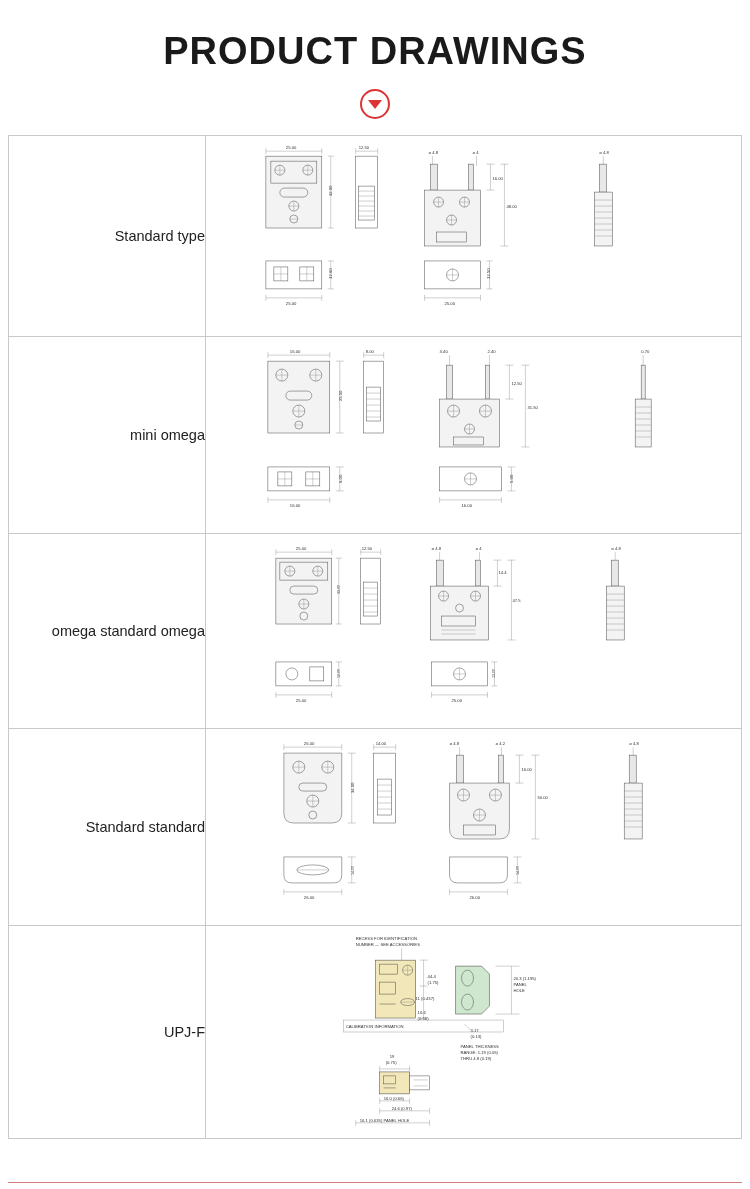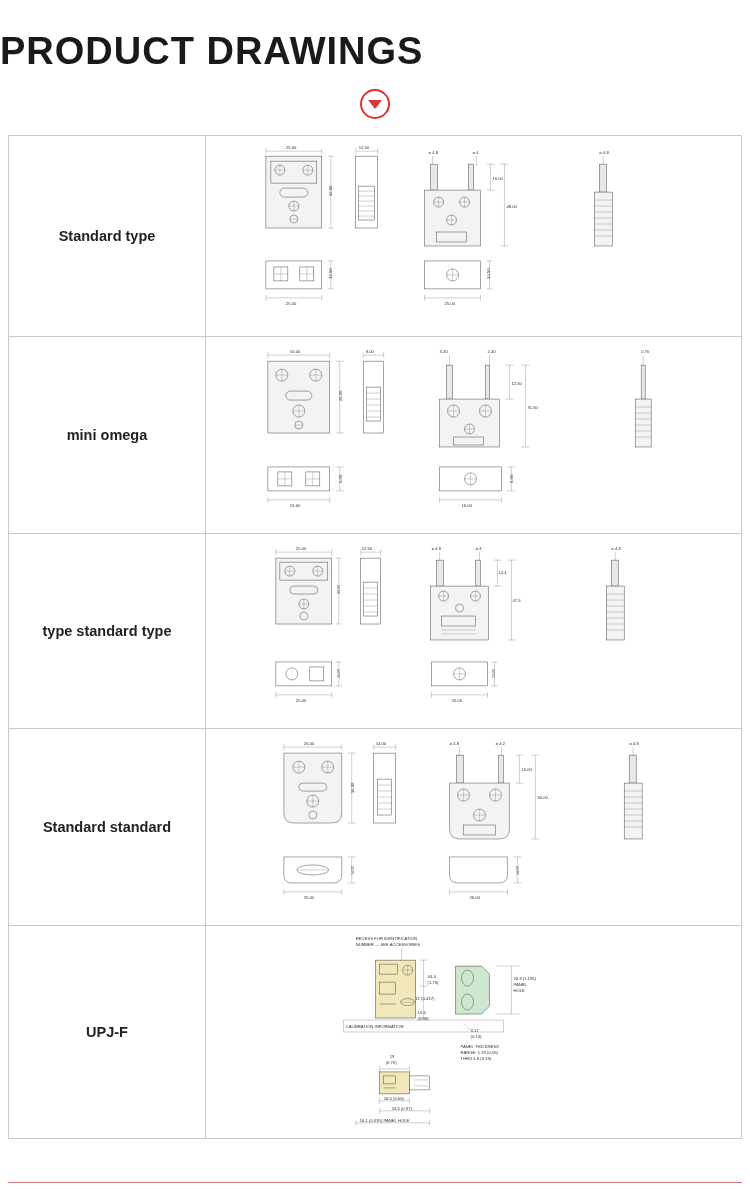--- a/index.html
+++ b/index.html
@@ -15,21 +15,21 @@
     position: relative;
     overflow: hidden;
   }
   .page {
     width: 750px;
     height: 1189px;
     box-sizing: border-box;
     position: relative;
   }
   .title {
-    text-align: left;
+    text-align: center;
     font-size: 38px;
     font-weight: bold;
     letter-spacing: 1px;
     color: #1a1a1a;
     padding-top: 30px;
     font-family: "Liberation Sans", sans-serif;
   }
   .divider-icon-wrap {
     display: flex;
     justify-content: center;
@@ -60,25 +60,24 @@
     margin: 0 auto;
     table-layout: fixed;
   }
   table.drawings td {
     border: 1px solid #c9c9c9;
     vertical-align: middle;
     padding: 0;
   }
   td.label-cell {
     width: 196px;
-    text-align: center;
+    text-align: right;
     font-size: 14.5px;
     color: #222;
     padding: 4px 6px;
-    font-weight: bold;
   }
   td.fig-cell {
     padding: 0;
     position: relative;
   }
   .fig-box {
     width: 100%;
     position: relative;
     box-sizing: border-box;
   }
@@ -356,21 +355,21 @@
               <line class="ln-thin" x1="62" y1="30" x2="62" y2="36"></line>
               <line class="ln-thin" x1="0" y1="33" x2="62" y2="33"></line>
               <text class="dim-text" x="22" y="40">16.00</text>
             </g>
           </svg>
         </div>
       </td>
     </tr>
 
     <tr>
-      <td class="label-cell">type standard type</td>
+      <td class="label-cell">omega standard omega</td>
       <td class="fig-cell">
         <div class="fig-box" style="height:194px;">
           <svg viewBox="0 0 536 194" preserveAspectRatio="xMidYMid meet">
             <g transform="translate(70,24)">
               <line class="ln-thin" x1="0" y1="-9" x2="0" y2="-3"></line>
               <line class="ln-thin" x1="56" y1="-9" x2="56" y2="-3"></line>
               <line class="ln-thin" x1="0" y1="-6" x2="56" y2="-6"></line>
               <text class="dim-text" x="20" y="-8">25.00</text>
               <rect class="body-fill" x="0" y="0" width="56" height="66"></rect>
               <rect class="ln" x="4" y="4" width="48" height="18"></rect>

